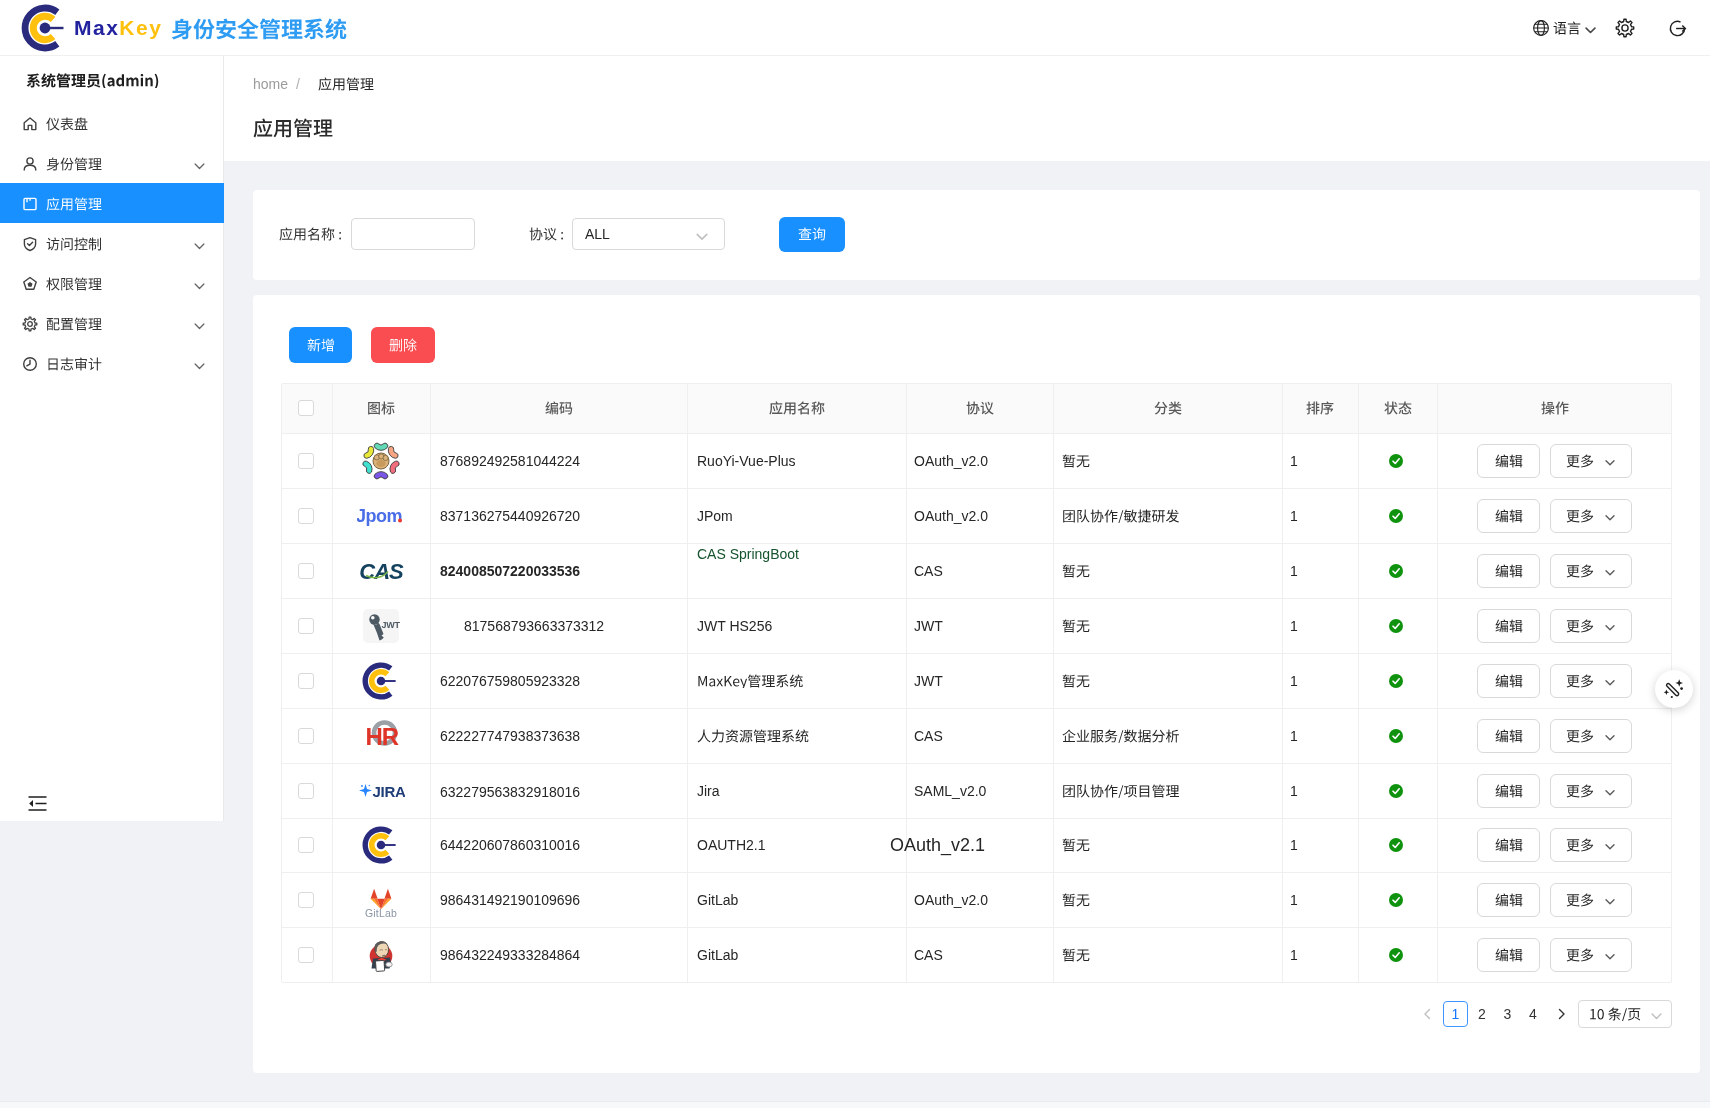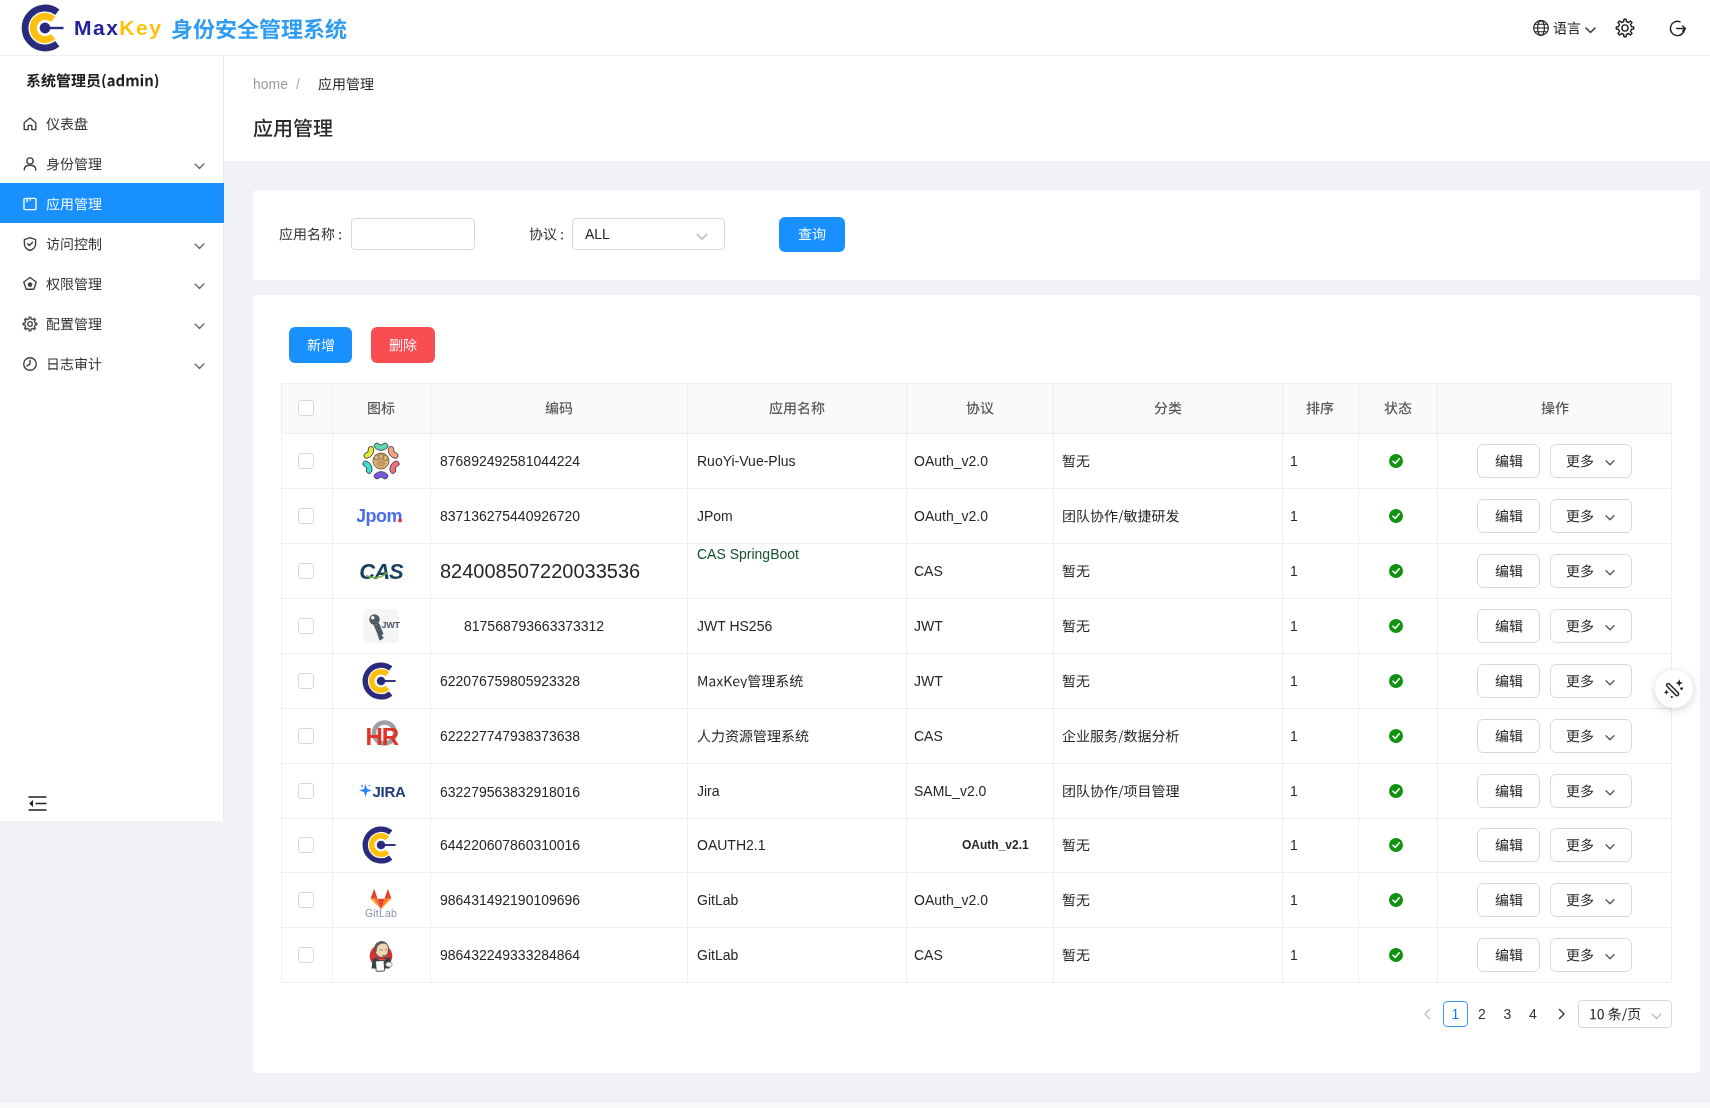--- a/index.html
+++ b/index.html
@@ -274,21 +274,21 @@
       <path d="M3.5 -3.3 2.6 -3C3.1 -2.2 3.7 -1.5 4.4 -1C3.5 -0.5 2.3 -0.1 0.7 0.2C0.9 0.4 1.2 0.9 1.3 1.1C3.1 0.7 4.4 0.2 5.3 -0.4C7.3 0.6 9.9 1 13.1 1.1C13.2 0.7 13.4 0.3 13.6 0C10.4 0 8 -0.3 6.2 -1.1C6.9 -1.8 7.3 -2.6 7.5 -3.5H12.2V-8.9H7.6V-10.1H13.1V-11H0.9V-10.1H6.5V-8.9H2.2V-3.5H6.4C6.2 -2.8 5.9 -2.2 5.2 -1.6C4.6 -2 4 -2.6 3.5 -3.3ZM3.2 -5.8H6.5V-5.2C6.5 -4.9 6.5 -4.6 6.5 -4.3H3.2ZM7.6 -4.3C7.6 -4.6 7.6 -4.9 7.6 -5.2V-5.8H11.2V-4.3ZM3.2 -8H6.5V-6.6H3.2ZM7.6 -8H11.2V-6.6H7.6ZM20.4 -11.8C19.5 -10.6 17.8 -9.3 15.6 -8.3C15.8 -8.1 16.1 -7.8 16.3 -7.6C17.6 -8.2 18.6 -8.8 19.6 -9.6H23.5C22.8 -8.7 21.8 -8 20.7 -7.3C20.2 -7.8 19.5 -8.2 18.9 -8.6L18.2 -8C18.7 -7.7 19.3 -7.3 19.8 -6.8C18.3 -6.1 16.7 -5.6 15.1 -5.3C15.3 -5.1 15.5 -4.7 15.6 -4.4C19.2 -5.2 23.4 -7 25.1 -10.2L24.5 -10.6L24.3 -10.5H20.6C21 -10.9 21.3 -11.2 21.5 -11.5ZM22.7 -6.9C21.7 -5.5 19.6 -4 16.8 -2.9C17 -2.7 17.3 -2.4 17.5 -2.1C19.2 -2.8 20.7 -3.7 21.8 -4.6H25.7C25 -3.6 24 -2.7 22.7 -2C22.2 -2.5 21.6 -3 21 -3.4L20.1 -2.9C20.7 -2.5 21.3 -1.9 21.8 -1.5C19.8 -0.6 17.4 -0.1 15.1 0.1C15.2 0.4 15.4 0.9 15.5 1.1C20.5 0.6 25.3 -1.1 27.2 -5.2L26.5 -5.7L26.3 -5.6H22.9C23.2 -6 23.5 -6.3 23.8 -6.7Z" fill="#262626"></path>
     </svg>
     <svg style="position:absolute;left:1605.0px;top:512.75px" width="10" height="10" viewBox="0 0 10 6">
       <path d="M1 0.8 L5 4.8 L9 0.8" fill="none" stroke="#595959" stroke-width="1.4" stroke-linecap="round" stroke-linejoin="round"></path>
     </svg>
     <div class="cb" style="left:298px;top:562.5px"></div>
     <svg style="position:absolute;left:357px;top:546.5px" width="48" height="48" viewBox="0 0 48 48">
       <text x="24" y="31.5" text-anchor="middle" font-family="Liberation Sans" font-weight="bold" font-style="italic" font-size="22" letter-spacing="-1" fill="#15435f">CAS</text>
       <path d="M9 28.5 Q22 34.5 31 24.5" stroke="#7ab648" stroke-width="1.5" fill="none"></path>
     </svg>
-    <div style="position:absolute;top:560.5px;height:20px;line-height:20px;font-size:20px;color:#262626;font-weight:400;white-space:nowrap;left:440px;">824008507220033536</div>
+    <div style="position:absolute;top:560.5px;height:20px;line-height:20px;font-size:14px;color:#262626;font-weight:700;white-space:nowrap;left:440px;">824008507220033536</div>
     <div style="position:absolute;top:544px;height:20px;line-height:20px;font-size:14px;color:#14532d;font-weight:400;white-space:nowrap;left:697px;">CAS SpringBoot</div>
     <div style="position:absolute;top:560.5px;height:20px;line-height:20px;font-size:14px;color:#262626;font-weight:400;white-space:nowrap;left:914px;">CAS</div>
     <svg style="position:absolute;left:1062.0px;top:563.5px" width="28.0" height="14.0" viewBox="0 -12.32 28.0 14">
       <path d="M7.9 -10.8V-8.7C7.9 -7.6 7.8 -6.1 6.9 -4.9C7.1 -4.8 7.5 -4.6 7.7 -4.4C8.5 -5.3 8.7 -6.6 8.8 -7.8H10.7V-4.4H11.7V-7.8H13.3V-8.6H8.8V-8.7V-10.1C10.3 -10.2 11.8 -10.4 12.9 -10.8L12.3 -11.6C11.3 -11.2 9.5 -10.9 7.9 -10.8ZM3.4 -1.4H10.6V-0.2H3.4ZM3.4 -2.1V-3.3H10.6V-2.1ZM2.5 -4.1V1.1H3.4V0.6H10.6V1.1H11.6V-4.1ZM0.8 -6.2 0.9 -5.3 4.1 -5.7V-4.4H5.1V-5.8L7.2 -6L7.2 -6.8L5.1 -6.6V-7.6H7.3V-8.5H5.1V-9.4H4.1V-8.5H2.3C2.6 -8.9 3 -9.5 3.4 -10H7.2V-10.8H3.9L4.3 -11.5L3.3 -11.8C3.1 -11.5 3 -11.1 2.8 -10.8H0.7V-10H2.3C2 -9.5 1.8 -9.2 1.6 -9C1.4 -8.7 1.1 -8.5 0.9 -8.4C1 -8.1 1.2 -7.7 1.2 -7.4C1.4 -7.6 1.8 -7.6 2.4 -7.6H4.1V-6.5ZM15.6 -10.8V-9.8H20.2C20.2 -8.8 20.2 -7.7 20 -6.7H14.7V-5.7H19.8C19.2 -3.2 17.9 -1 14.5 0.3C14.8 0.5 15.1 0.9 15.3 1.1C18.9 -0.3 20.3 -2.9 20.9 -5.7H21.2V-0.8C21.2 0.4 21.5 0.8 23 0.8C23.3 0.8 25.3 0.8 25.6 0.8C27 0.8 27.3 0.2 27.4 -2C27.1 -2.1 26.7 -2.3 26.4 -2.5C26.3 -0.6 26.2 -0.2 25.6 -0.2C25.1 -0.2 23.4 -0.2 23.1 -0.2C22.4 -0.2 22.2 -0.3 22.2 -0.8V-5.7H27.3V-6.7H21C21.2 -7.7 21.3 -8.8 21.3 -9.8H26.5V-10.8Z" fill="#262626"></path>
     </svg>
     <div style="position:absolute;top:560.5px;height:20px;line-height:20px;font-size:14px;color:#262626;font-weight:400;white-space:nowrap;left:1290px;">1</div>
     <svg style="position:absolute;left:1389px;top:563.5px" width="14" height="14" viewBox="0 0 14 14">
       <circle cx="7" cy="7" r="7" fill="#0f930f"></circle>
       <path d="M4 7.2 L6.2 9.4 L10.2 4.8" stroke="#fff" stroke-width="1.6" fill="none" stroke-linecap="round" stroke-linejoin="round"></path>
     </svg>
@@ -434,21 +434,21 @@
         <g transform="scale(0.792)">
           <path d="M36.3 8.2 A20 20 0 1 0 36.3 39.8" fill="none" stroke="#2b2b7e" stroke-width="6.8"></path>
           <path d="M34.4 12.9 A15.2 15.2 0 1 0 34.4 35.1 L29.7 30.1 A8.3 8.3 0 1 1 29.7 17.9 Z" fill="#ffc10d"></path>
           <circle cx="24" cy="24" r="5.4" fill="#2b2b7e"></circle>
           <rect x="24" y="22.8" width="18.5" height="2.4" fill="#2b2b7e"></rect>
         </g>
       </g>
     </svg>
     <div style="position:absolute;top:835.0px;height:20px;line-height:20px;font-size:14px;color:#262626;font-weight:400;white-space:nowrap;left:440px;">644220607860310016</div>
     <div style="position:absolute;top:835.0px;height:20px;line-height:20px;font-size:14px;color:#262626;font-weight:400;white-space:nowrap;left:697px;">OAUTH2.1</div>
-    <div style="position:absolute;top:835.0px;height:20px;line-height:20px;font-size:12px;color:#262626;font-weight:700;white-space:nowrap;left:962px;">OAuth_v2.1</div>
+    <div style="position:absolute;top:835.0px;height:20px;line-height:20px;font-size:18px;color:#262626;font-weight:400;white-space:nowrap;left:890px;">OAuth_v2.1</div>
     <svg style="position:absolute;left:1062.0px;top:838.0px" width="28.0" height="14.0" viewBox="0 -12.32 28.0 14">
       <path d="M7.9 -10.8V-8.7C7.9 -7.6 7.8 -6.1 6.9 -4.9C7.1 -4.8 7.5 -4.6 7.7 -4.4C8.5 -5.3 8.7 -6.6 8.8 -7.8H10.7V-4.4H11.7V-7.8H13.3V-8.6H8.8V-8.7V-10.1C10.3 -10.2 11.8 -10.4 12.9 -10.8L12.3 -11.6C11.3 -11.2 9.5 -10.9 7.9 -10.8ZM3.4 -1.4H10.6V-0.2H3.4ZM3.4 -2.1V-3.3H10.6V-2.1ZM2.5 -4.1V1.1H3.4V0.6H10.6V1.1H11.6V-4.1ZM0.8 -6.2 0.9 -5.3 4.1 -5.7V-4.4H5.1V-5.8L7.2 -6L7.2 -6.8L5.1 -6.6V-7.6H7.3V-8.5H5.1V-9.4H4.1V-8.5H2.3C2.6 -8.9 3 -9.5 3.4 -10H7.2V-10.8H3.9L4.3 -11.5L3.3 -11.8C3.1 -11.5 3 -11.1 2.8 -10.8H0.7V-10H2.3C2 -9.5 1.8 -9.2 1.6 -9C1.4 -8.7 1.1 -8.5 0.9 -8.4C1 -8.1 1.2 -7.7 1.2 -7.4C1.4 -7.6 1.8 -7.6 2.4 -7.6H4.1V-6.5ZM15.6 -10.8V-9.8H20.2C20.2 -8.8 20.2 -7.7 20 -6.7H14.7V-5.7H19.8C19.2 -3.2 17.9 -1 14.5 0.3C14.8 0.5 15.1 0.9 15.3 1.1C18.9 -0.3 20.3 -2.9 20.9 -5.7H21.2V-0.8C21.2 0.4 21.5 0.8 23 0.8C23.3 0.8 25.3 0.8 25.6 0.8C27 0.8 27.3 0.2 27.4 -2C27.1 -2.1 26.7 -2.3 26.4 -2.5C26.3 -0.6 26.2 -0.2 25.6 -0.2C25.1 -0.2 23.4 -0.2 23.1 -0.2C22.4 -0.2 22.2 -0.3 22.2 -0.8V-5.7H27.3V-6.7H21C21.2 -7.7 21.3 -8.8 21.3 -9.8H26.5V-10.8Z" fill="#262626"></path>
     </svg>
     <div style="position:absolute;top:835.0px;height:20px;line-height:20px;font-size:14px;color:#262626;font-weight:400;white-space:nowrap;left:1290px;">1</div>
     <svg style="position:absolute;left:1389px;top:838.0px" width="14" height="14" viewBox="0 0 14 14">
       <circle cx="7" cy="7" r="7" fill="#0f930f"></circle>
       <path d="M4 7.2 L6.2 9.4 L10.2 4.8" stroke="#fff" stroke-width="1.6" fill="none" stroke-linecap="round" stroke-linejoin="round"></path>
     </svg>
     <div style="position:absolute;left:1477px;top:828.0px;width:63px;height:34px;background:#fff;border:1px solid #d9d9d9;border-radius:6px"></div>
     <svg style="position:absolute;left:1494.5px;top:838.0px" width="28.0" height="14.0" viewBox="0 -12.32 28.0 14">

